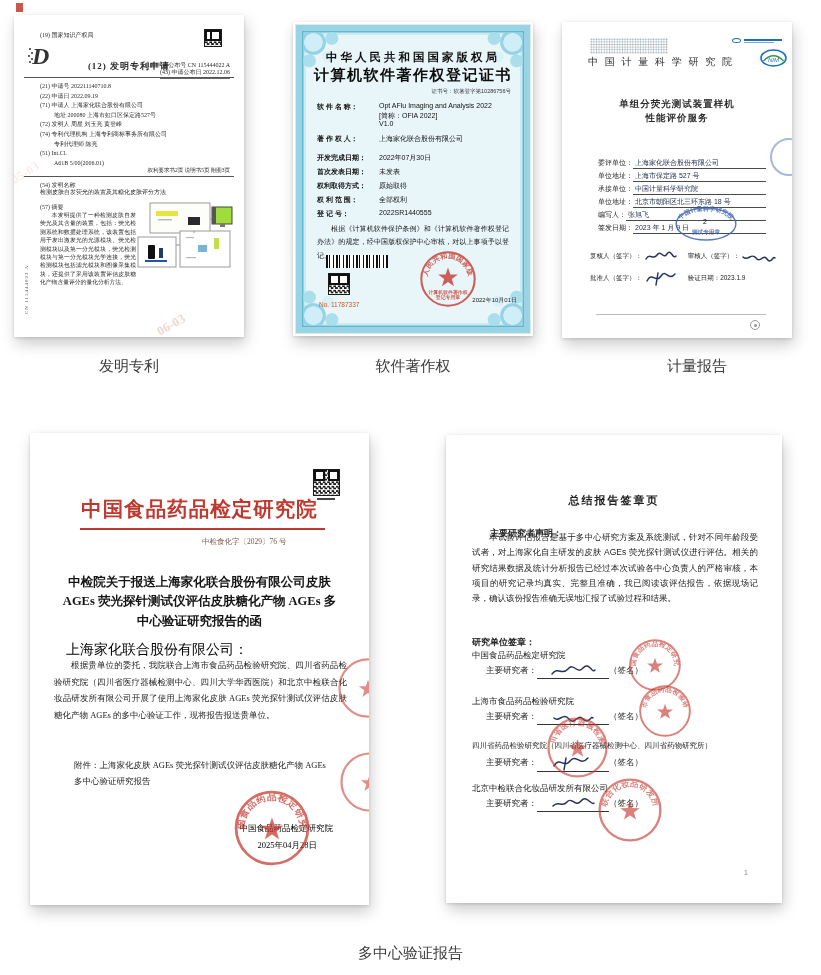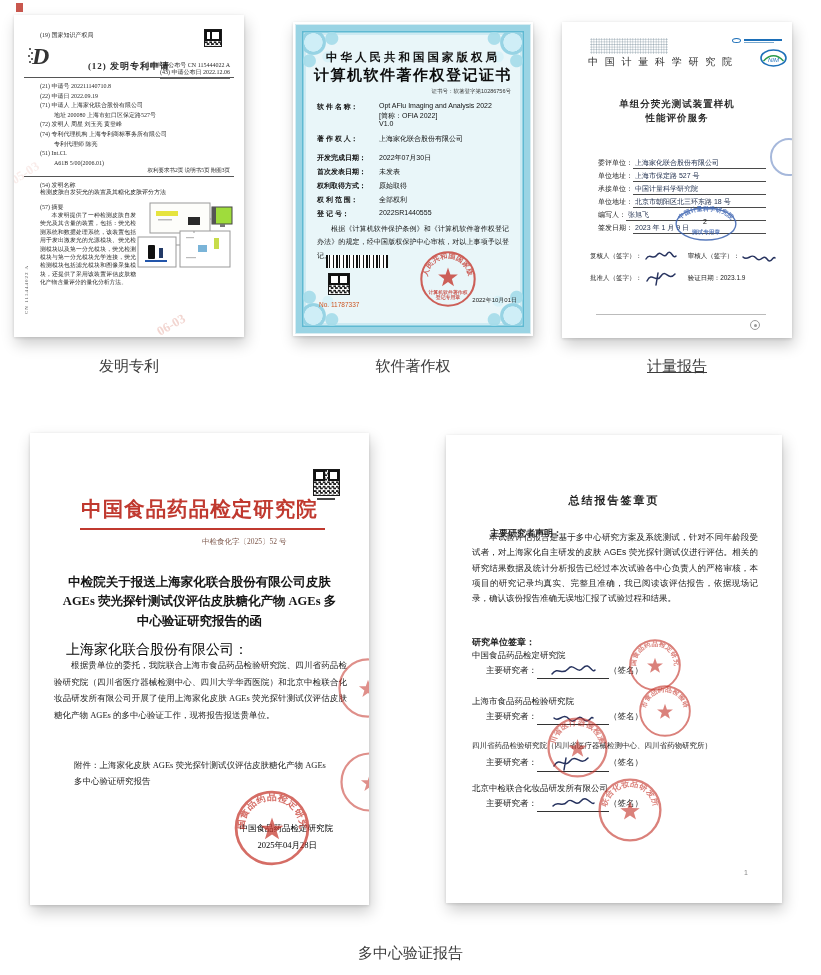--- a/index.html
+++ b/index.html
@@ -249,28 +249,28 @@
       <svg class="sig" width="34" height="16" viewBox="0 0 34 16">
         <path d="M3,11 C8,1 12,14 17,6 S24,12 31,4 M14,3 L12,15"></path>
         </svg>
       <span style="margin-left:8px;">验证日期：2023.1.9</span>
     </div>
     <div class="hr" style="left:34px;right:26px;top:292px;background:#bbb;"></div>
     <div class="abs" style="right:32px;top:298px;width:10px;height:10px;border:1.5px solid #999;border-radius:50%;">
       <span class="abs" style="left:2.5px;top:2.5px;width:3px;height:3px;background:#999;border-radius:50%;"></span>
     </div>
   </div>
-  <div class="caption" style="left:562px;width:230px;top:357px;text-decoration:underline;">计量报告</div>
+  <div class="caption" style="left:582px;width:230px;top:357px;">计量报告</div>
 
   <div class="doc" id="doc4">
     <div class="qr" style="left:283px;top:36px;width:27px;height:27px;"></div>
     <div class="abs" style="left:287px;top:65px;width:18px;height:2px;background:#444;"></div>
     <div class="abs c b" style="top:62px;font-size:20.5px;letter-spacing:1px;color:#c0392f;font-family:'Liberation Sans',sans-serif;">中国食品药品检定研究院</div>
     <div class="abs" style="left:50px;right:44px;top:95px;height:2px;background:#c0392f;"></div>
-    <div class="abs nw" style="left:172px;top:104px;font-size:7.5px;color:#7c564a;">中检食化字〔2025〕52 号</div>
+    <div class="abs nw" style="left:172px;top:104px;font-size:7.5px;color:#7c564a;">中检食化字〔2029〕76 号</div>
     <div class="abs c b" style="left:28px;right:28px;top:140px;font-size:12.5px;line-height:1.55;color:#151515;">中检院关于报送上海家化联合股份有限公司皮肤 AGEs 荧光探针测试仪评估皮肤糖化产物 AGEs 多中心验证研究报告的函</div>
     <div class="abs nw" style="left:24px;top:208px;font-size:14px;margin-left:12px;">上海家化联合股份有限公司：</div>
     <div class="body-text" style="left:44px;right:34px;top:324px;font-size:8.5px;line-height:1.9;text-align:left;">附件：上海家化皮肤 AGEs 荧光探针测试仪评估皮肤糖化产物 AGEs 多中心验证研究报告</div>
     <div class="body-text" style="left:24px;right:22px;top:224px;font-size:8.5px;line-height:1.95;text-indent:2em;">根据贵单位的委托，我院联合上海市食品药品检验研究院、四川省药品检验研究院（四川省医疗器械检测中心、四川大学华西医院）和北京中检联合化妆品研发所有限公司开展了使用上海家化皮肤 AGEs 荧光探针测试仪评估皮肤糖化产物 AGEs 的多中心验证工作，现将报告报送贵单位。</div>
     <div class="abs r nw" style="right:36px;top:390px;font-size:8.5px;">中国食品药品检定研究院</div>
     <div class="abs r nw" style="right:52px;top:407px;font-size:8.5px;">2025年04月28日</div>
     <svg class="seal" style="left:203px;top:356px;width:78px;height:78px;opacity:.72;" viewBox="0 0 100 100">
       <circle cx="50" cy="50" r="46"></circle>
       <path id="arc-n4" d="M 14 50 A 36 36 0 1 1 86 50" fill="none" stroke="none"></path>
       <text class="arc-t"><textPath href="#arc-n4" startOffset="50%" text-anchor="middle">中国食品药品检定研究院</textPath></text>

